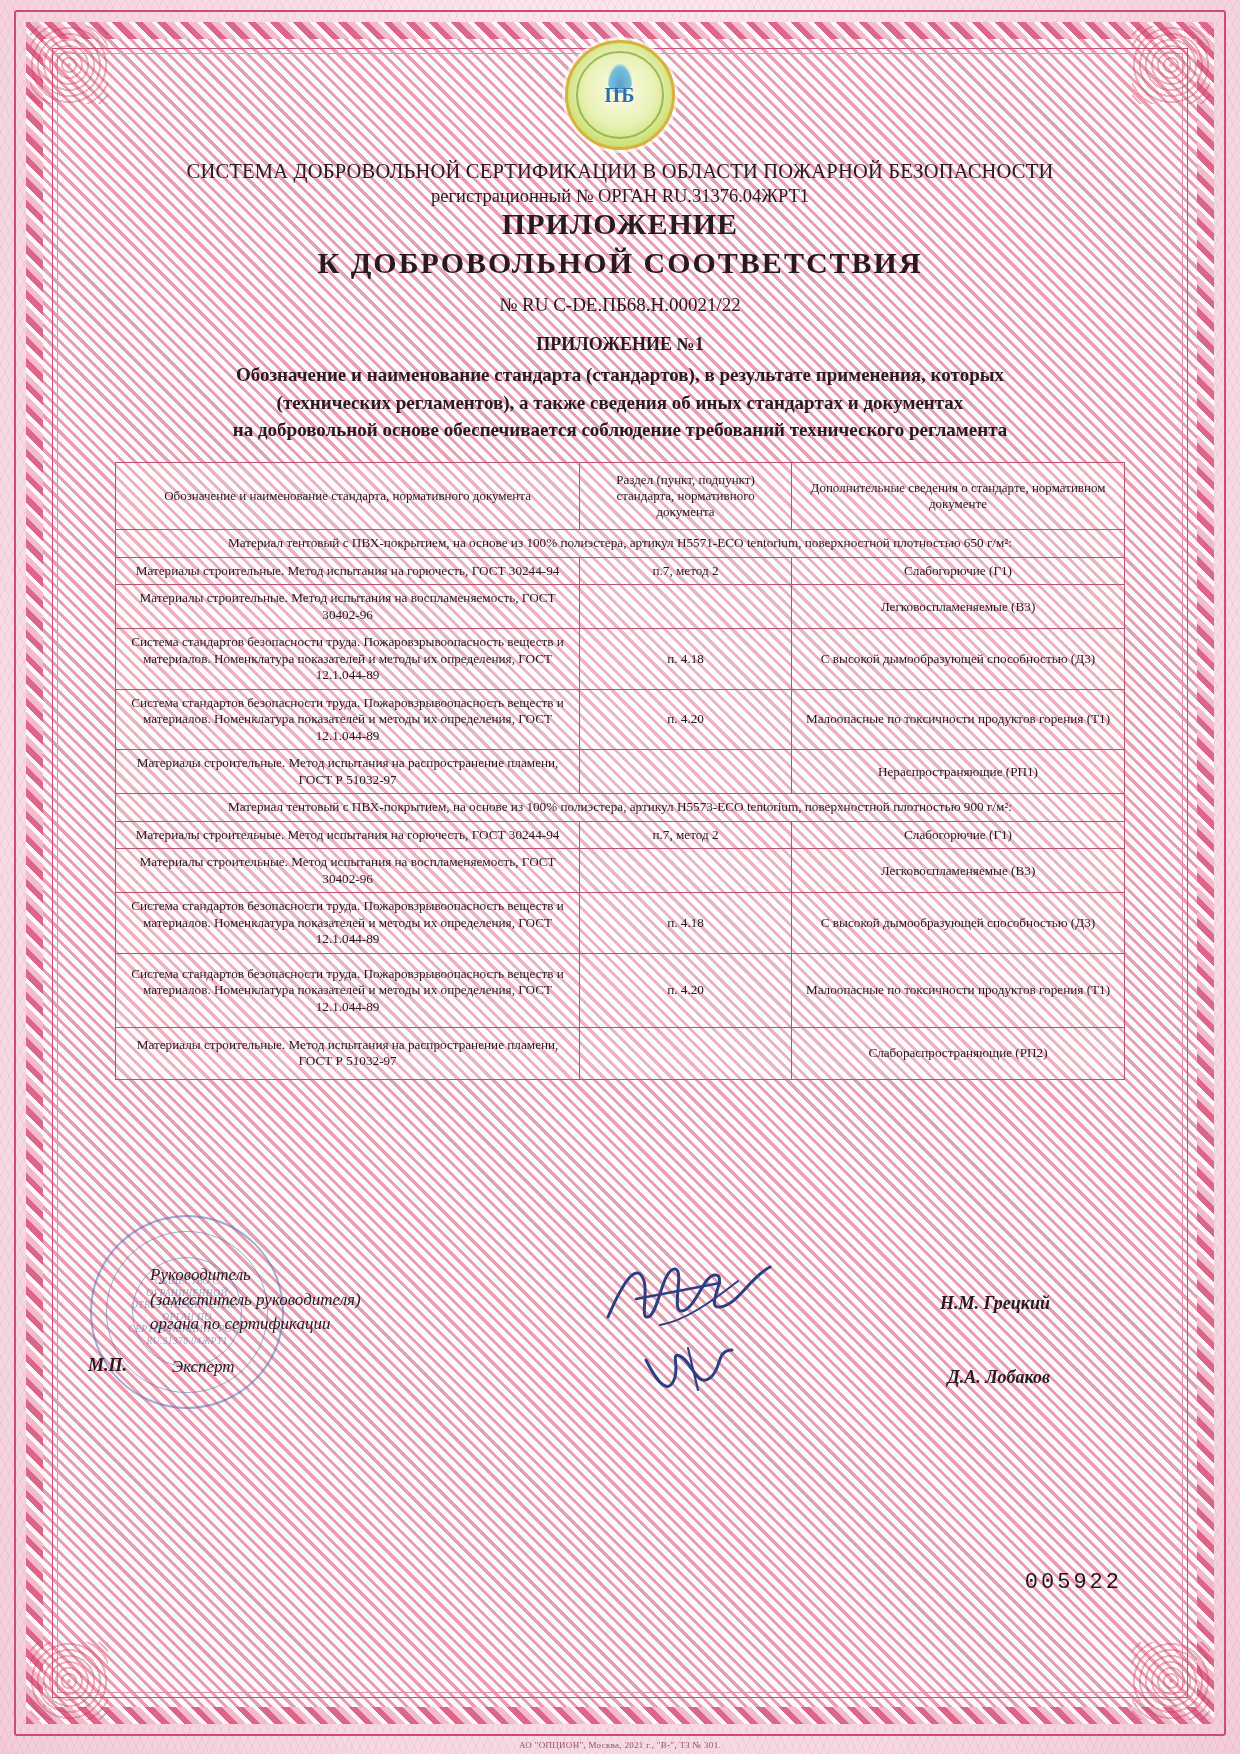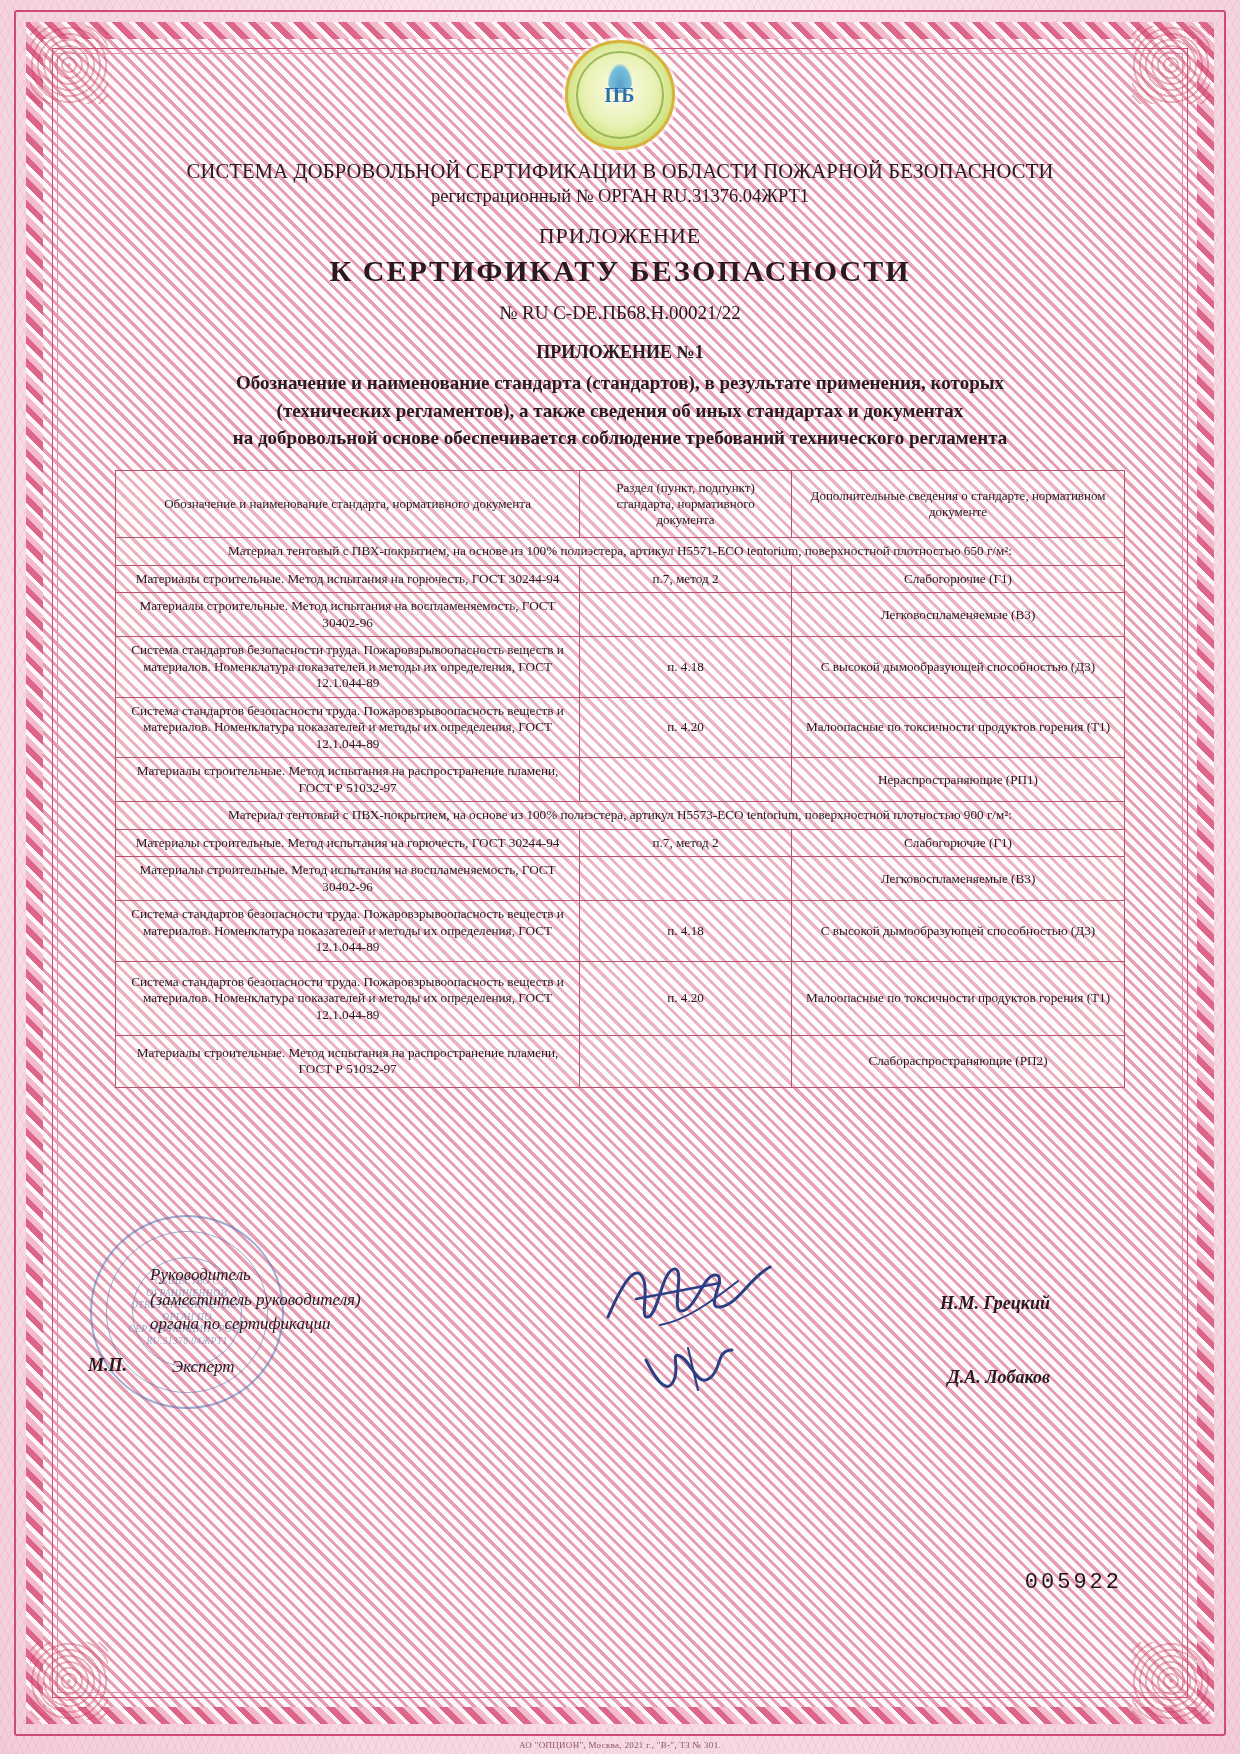--- a/index.html
+++ b/index.html
@@ -85,21 +85,21 @@
     position:absolute;left:80px;right:80px;top:160px;
     text-align:center;
   }
   .sys-line1{
     font-size:20.5px;letter-spacing:.2px;white-space:nowrap;
   }
   .sys-line2{
     font-size:18.5px;margin-top:3px;
   }
   .title1{
-    font-weight:normal;font-size:22px;letter-spacing:1px;margin-top:16px;
+    font-weight:bold;font-size:30px;letter-spacing:1px;
   }
   .title2{
     font-weight:bold;font-size:30px;letter-spacing:2px;margin-top:5px;
   }
   .certno{
     font-weight:normal;font-size:19px;margin-top:14px;
   }
   .appno{
     font-weight:bold;font-size:18px;margin-top:18px;
   }
@@ -200,21 +200,21 @@
     <div class="ring"></div>
     <div class="flame"></div>
     <div class="txt">ПБ</div>
   </div>
 
   <div class="content">
     <div class="sys-line1">СИСТЕМА ДОБРОВОЛЬНОЙ СЕРТИФИКАЦИИ В ОБЛАСТИ ПОЖАРНОЙ БЕЗОПАСНОСТИ</div>
     <div class="sys-line2">регистрационный № ОРГАН RU.31376.04ЖРТ1</div>
 
     <div class="title1">ПРИЛОЖЕНИЕ</div>
-    <div class="title2">К  СЕРТИФИКАТУ  БЕЗОПАСНОСТИ</div>
+    <div class="title2">К  ДОБРОВОЛЬНОЙ  СООТВЕТСТВИЯ</div>
 
     <div class="certno">№ RU C-DE.ПБ68.Н.00021/22</div>
     <div class="appno">ПРИЛОЖЕНИЕ №1</div>
 
     <div class="lead">
       <div>Обозначение и наименование стандарта (стандартов), в результате применения, которых</div>
       <div>(технических регламентов), а также сведения об иных стандартах и документах</div>
       <div>на добровольной основе обеспечивается соблюдение требований технического регламента</div>
     </div>
 

